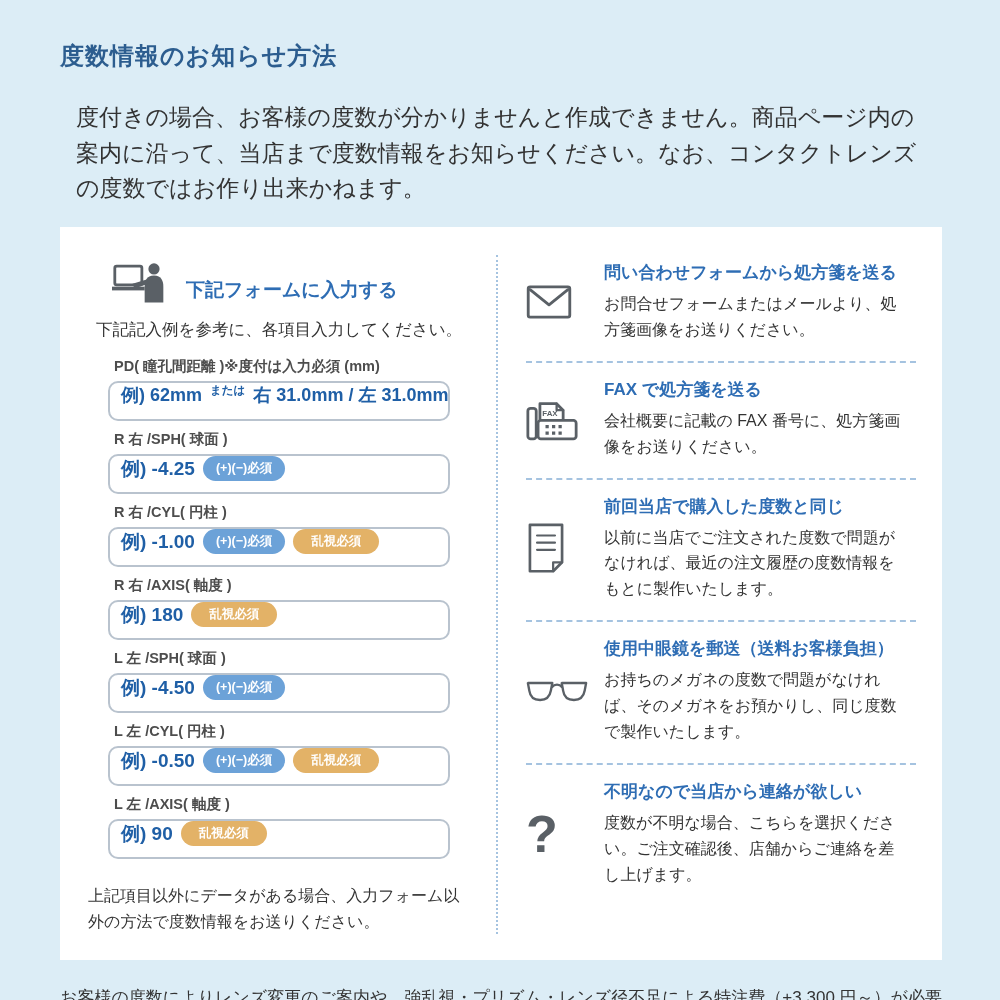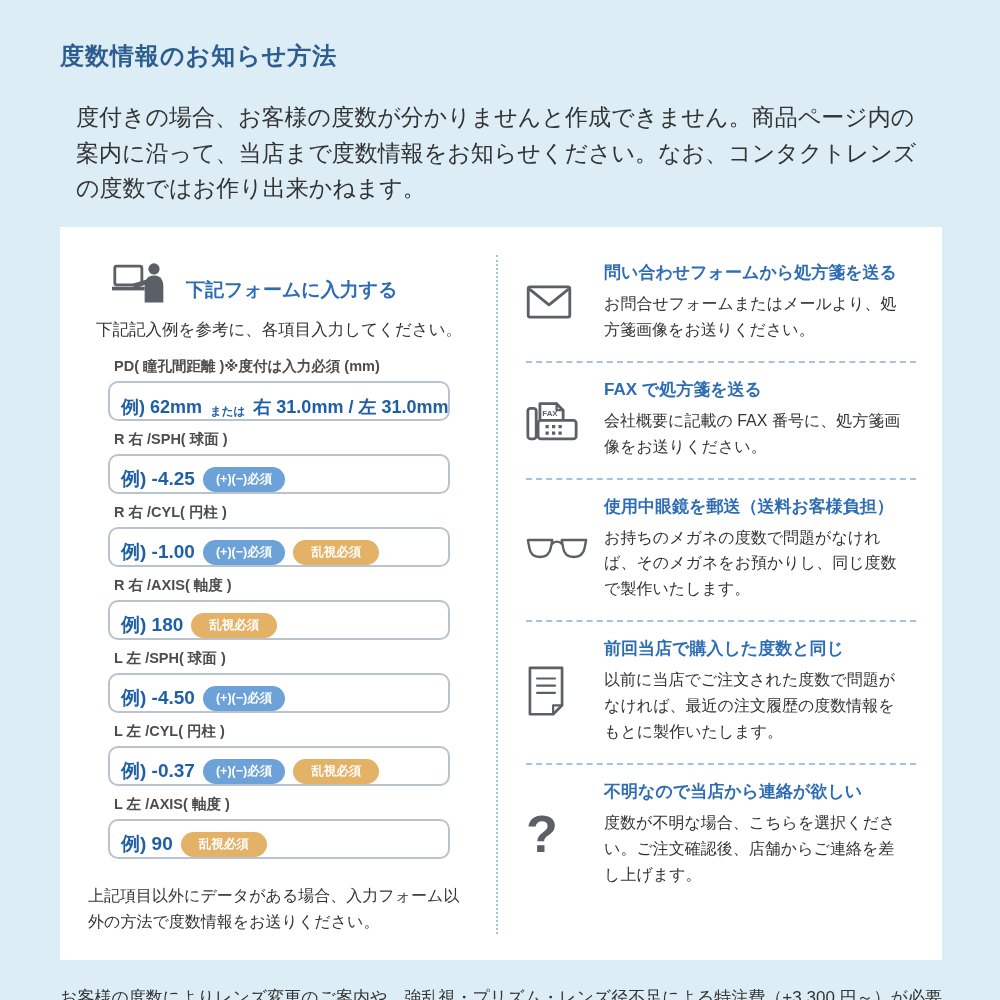--- a/index.html
+++ b/index.html
@@ -20,21 +20,21 @@
   .intro{font-size:23px;line-height:1.55;margin:0 16px 20px}
   .card{background:var(--card-bg);display:flex;padding:28px 26px 26px 20px;min-height:660px}
   .col-form{flex:0 0 418px;padding-right:22px;border-right:2px dotted var(--divider-blue)}
   .col-methods{flex:1;padding-left:28px}
 
   .form-header{display:flex;align-items:flex-end;gap:18px;margin:6px 0 16px 32px}
   .form-heading{font-size:19px;font-weight:bold;color:var(--heading-blue)}
   .form-instruction{font-size:16.5px;margin:0 0 16px 16px}
   .form-list{margin-left:28px;width:342px}
   .field-label{font-size:14.5px;font-weight:bold;color:var(--label-gray);margin:9px 0 5px 6px}
-  .field-box{height:40px;border:2px solid var(--box-border);border-radius:10px;display:flex;align-items:flex-end;gap:8px;padding:0 11px;background:#fff}
+  .field-box{height:40px;border:2px solid var(--box-border);border-radius:10px;display:flex;align-items:flex-start;gap:8px;padding:0 11px;background:#fff}
   .example{font-size:19px;font-weight:bold;color:var(--example-blue);white-space:nowrap}
   .example.small{font-size:18px}
   .connector{font-size:11.5px;font-weight:bold;color:var(--example-blue);white-space:nowrap}
   .badge{font-size:12.5px;font-weight:bold;color:#fff;padding:4px 13px;border-radius:999px;white-space:nowrap}
   .badge.blue{background:var(--badge-blue)}
   .badge.orange{background:var(--badge-orange);padding:4px 18px}
   .form-footnote{font-size:16px;line-height:1.6;margin:24px 0 0 8px}
 
   .method{display:flex;align-items:center;gap:14px;padding:15px 0 18px}
   .method:first-child{padding-top:6px}
@@ -114,21 +114,21 @@
         <div class="field-label">L 左 /SPH( 球面 )</div>
         <div class="field-box">
           <span class="example">例) -4.50</span>
           <span class="badge blue">(+)(−)必須</span>
         </div>
       </div>
 
       <div>
         <div class="field-label">L 左 /CYL( 円柱 )</div>
         <div class="field-box">
-          <span class="example">例) -0.37</span>
+          <span class="example">例) -0.50</span>
           <span class="badge blue">(+)(−)必須</span>
           <span class="badge orange">乱視必須</span>
         </div>
       </div>
 
       <div>
         <div class="field-label">L 左 /AXIS( 軸度 )</div>
         <div class="field-box">
           <span class="example">例) 90</span>
           <span class="badge orange">乱視必須</span>
@@ -174,48 +174,48 @@
         </svg>
       </div>
       <div class="method-body">
         <p class="method-title">FAX で処方箋を送る</p>
         <p class="method-desc">会社概要に記載の FAX 番号に、処方箋画像をお送りください。</p>
       </div>
     </div>
 
     <div class="method">
       <div class="method-icon">
+        <svg width="40" height="50" viewBox="0 0 44 56">
+          <path class="st" d="M4,2 h36 v42 l-10,10 h-26 z"></path>
+          <path class="st2" d="M30,54 v-10 h10"></path>
+          <path class="st2" d="M12,14 h20 M12,22 h20 M12,30 h20"></path>
+        </svg>
+      </div>
+      <div class="method-body">
+        <p class="method-title">前回当店で購入した度数と同じ</p>
+        <p class="method-desc">以前に当店でご注文された度数で問題がなければ、最近の注文履歴の度数情報をもとに製作いたします。</p>
+      </div>
+    </div>
+
+    <div class="method">
+      <div class="method-icon">
         <svg width="62" height="23" viewBox="0 0 66 24">
           <path class="st2" d="M2,3 h26 l-1.5,8 c-1.2,7 -5.5,10 -11.5,10 c-6,0 -10.5,-2.8 -11.5,-10 z"></path>
           <path class="st2" d="M38,3 h26 l-1.5,8 c-1.2,7 -5.5,10 -11.5,10 c-6,0 -10.5,-2.8 -11.5,-10 z"></path>
           <path class="st2" d="M28,7 c2,-3 8,-3 10,0"></path>
         </svg>
       </div>
       <div class="method-body">
         <p class="method-title">使用中眼鏡を郵送（送料お客様負担）</p>
         <p class="method-desc">お持ちのメガネの度数で問題がなければ、そのメガネをお預かりし、同じ度数で製作いたします。</p>
       </div>
     </div>
 
     <div class="method">
       <div class="method-icon">
-        <svg width="40" height="50" viewBox="0 0 44 56">
-          <path class="st" d="M4,2 h36 v42 l-10,10 h-26 z"></path>
-          <path class="st2" d="M30,54 v-10 h10"></path>
-          <path class="st2" d="M12,14 h20 M12,22 h20 M12,30 h20"></path>
-        </svg>
-      </div>
-      <div class="method-body">
-        <p class="method-title">前回当店で購入した度数と同じ</p>
-        <p class="method-desc">以前に当店でご注文された度数で問題がなければ、最近の注文履歴の度数情報をもとに製作いたします。</p>
-      </div>
-    </div>
-
-    <div class="method">
-      <div class="method-icon">
         <span class="q-glyph">?</span>
       </div>
       <div class="method-body">
         <p class="method-title">不明なので当店から連絡が欲しい</p>
         <p class="method-desc">度数が不明な場合、こちらを選択ください。ご注文確認後、店舗からご連絡を差し上げます。</p>
       </div>
     </div>
 
   </div>
 </div>

